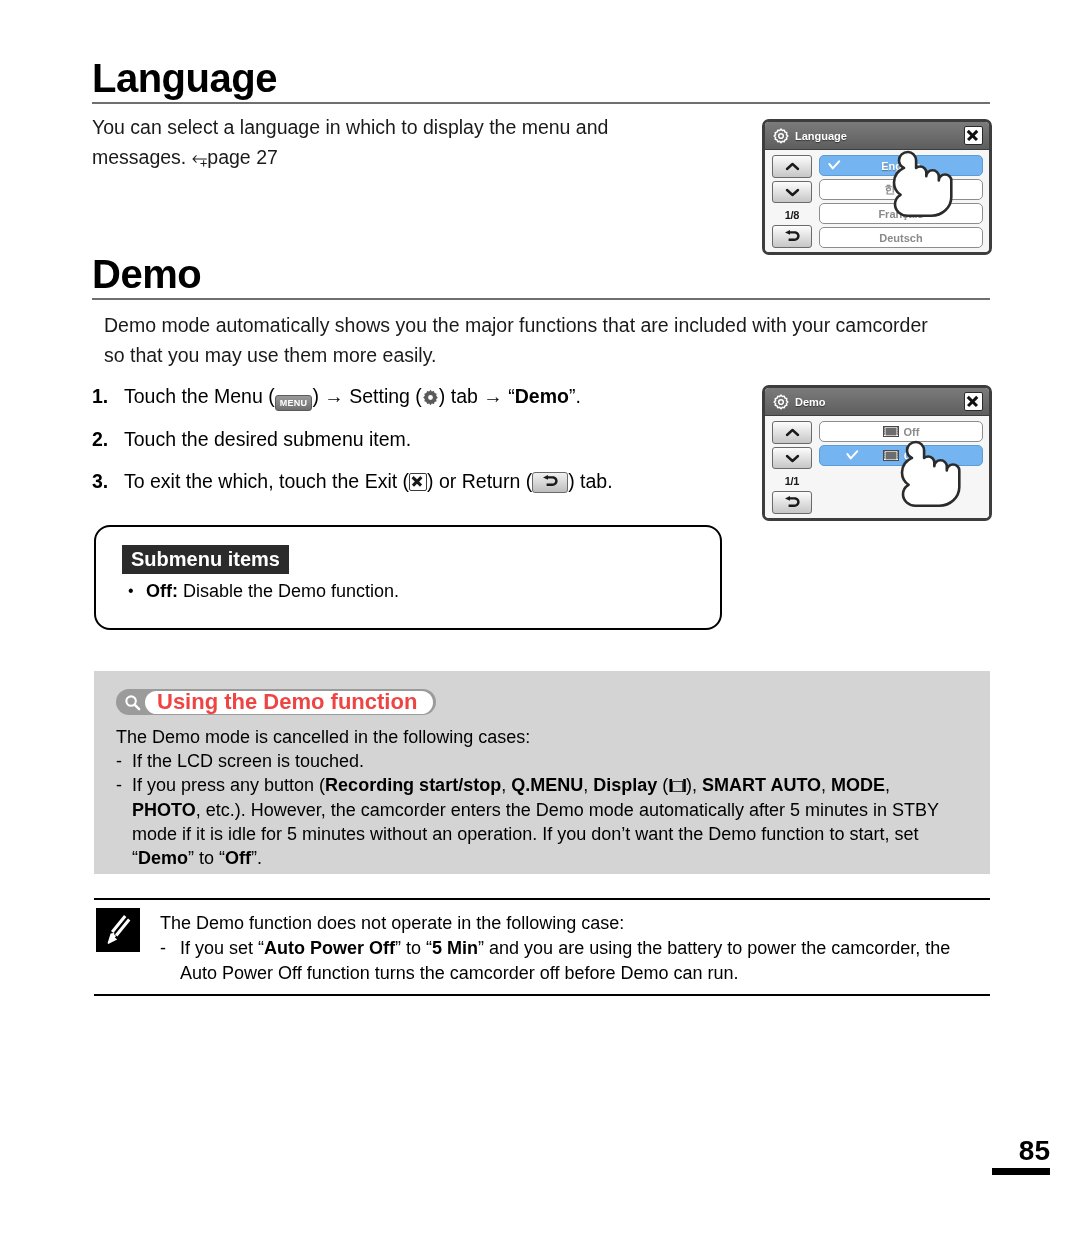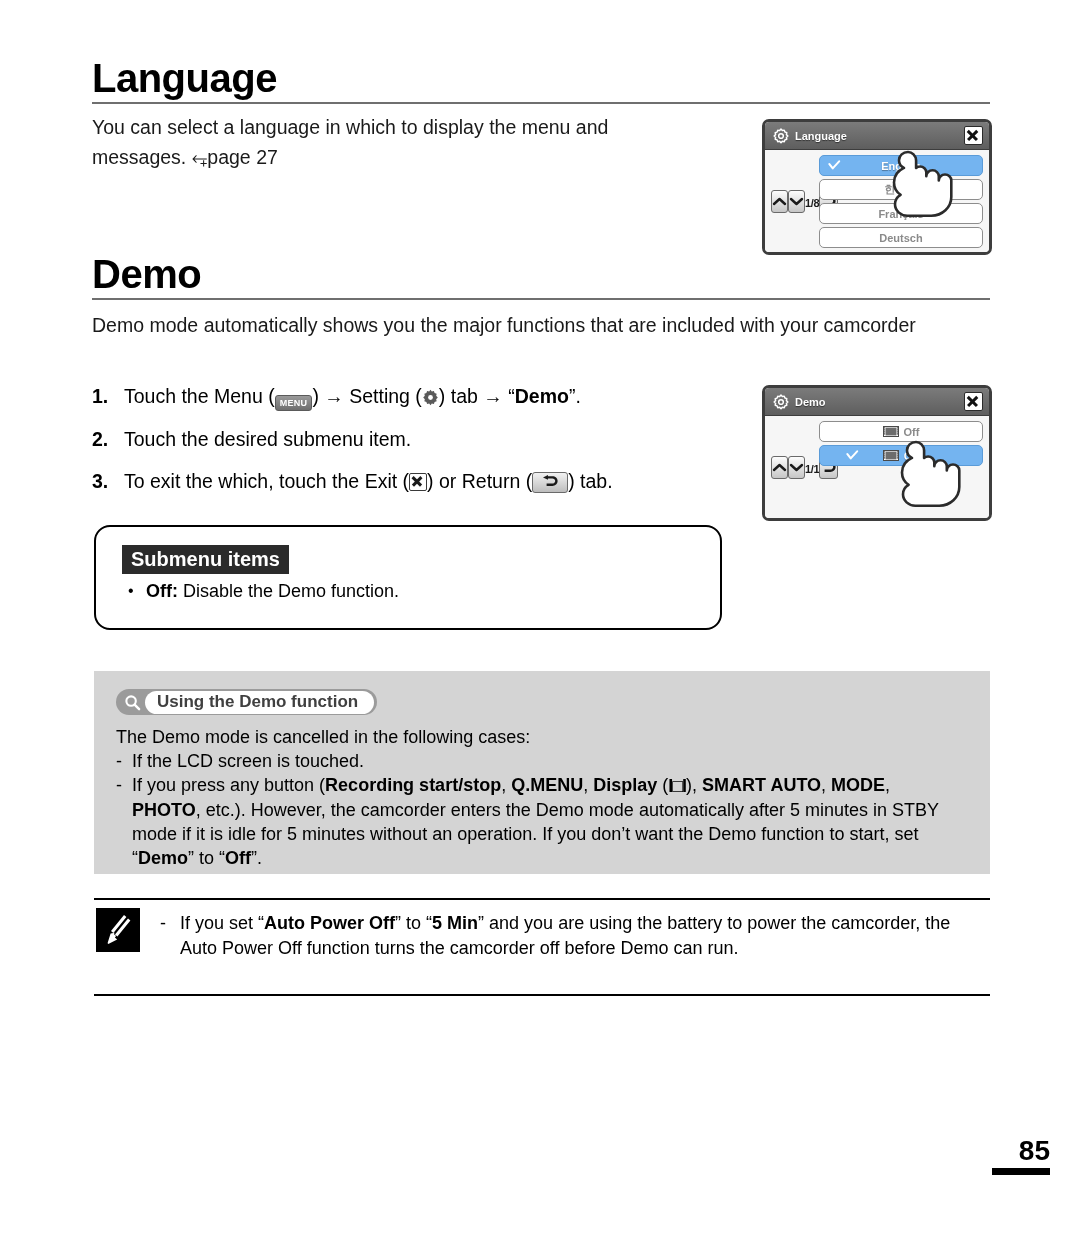--- a/index.html
+++ b/index.html
@@ -185,22 +185,22 @@
     background: #9b9b9b;
     border-radius: 14px;
     padding: 2px 3px 2px 8px;
     height: 26px;
     box-sizing: border-box;
   }
   .tip-badge .mag { width: 17px; height: 17px; margin-right: 4px; }
   .tip-badge .pill {
     background: #ffffff;
     border-radius: 12px;
-    color: #404040;
-    font-size: 17px;
+    color: #ef4444;
+    font-size: 22px;
     font-weight: bold;
     padding: 1px 16px 2px 12px;
     line-height: 20px;
   }
   .tip-body {
     font-size: 18px;
     line-height: 24px;
     margin-top: 10px;
   }
   .tip-line { margin-bottom: 0; }
@@ -317,21 +317,21 @@
     display: flex;
     height: 105px;
     padding: 5px 6px 4px 6px;
     box-sizing: border-box;
     background: #f6f6f6;
   }
   .lcd-nav {
     width: 42px;
     flex: 0 0 42px;
     display: flex;
-    flex-direction: row;
+    flex-direction: column;
     align-items: center;
   }
   .nav-btn {
     width: 38px;
     height: 21px;
     border: 1px solid #6a6a6a;
     border-radius: 3px;
     background: linear-gradient(#fdfdfd, #c6c6c6);
     display: flex;
     align-items: center;
@@ -469,22 +469,23 @@
         </svg>
       </div>
     </div>
   </div>
 
   <div class="section-head" style="top:252px;">
     <h1>Demo</h1>
     <div class="section-rule"></div>
   </div>
 
-  <div class="para" style="left:92px; top:310px; width:905px;">
+  <div class="para" style="left:104px; top:310px; width:905px;">
     <div>Demo mode automatically shows you the major functions that are included with your camcorder</div>
+    <div>so that you may use them more easily.</div>
   </div>
 
   <div class="steps">
     <div class="step">
       <span class="step-num">1.</span>
       <span class="step-text"><span>Touch the Menu (</span><span class="ico-menu">MENU</span><span>) </span><span>→</span><span> Setting (</span><span class="ico-gear"><svg viewBox="0 0 24 24" width="17" height="17">
               <path fill="#5a5a5a" d="M12 1.2l1.9 2.3 2.9-.7 1 2.9 2.9 1-.7 2.9L22.3 12l-2.3 2.4.7 2.9-2.9 1-1 2.9-2.9-.7L12 22.8l-1.9-2.3-2.9.7-1-2.9-2.9-1 .7-2.9L1.7 12 4 9.6l-.7-2.9 2.9-1 1-2.9 2.9.7z"></path>
               <circle cx="12" cy="12" r="3.4" fill="#ffffff"></circle>
             </svg></span><span>) tab </span><span>→</span><span> “</span><b>Demo</b><span>”.</span></span>
     </div>
@@ -614,20 +615,21 @@
   </div>
 
   <div class="note-rule-top"></div>
   <div class="note-icon">
     <svg width="40" height="40" viewBox="0 0 40 40">
       <rect x="0" y="0" width="40" height="40" fill="#000000"></rect>
       <path fill="#ffffff" d="M26 5L13 21l2.4 2 13-16zM30 8.5L17 24.5l2.4 2 13-16zM12.6 23.6l-2.9 9.2c-.2.7.5 1.3 1.1 1l8.4-4.4-2.3-1.9 1.2-1.5-2.3-1.9 1.1-1.4z"></path>
     </svg>
   </div>
   <div class="note-body">
+    <div>The Demo function does not operate in the following case:</div>
     <div class="tip-dash">
       <span class="d">-</span>
       <span class="t"><span>If you set “</span><b>Auto Power Off</b><span>” to “</span><b>5 Min</b><span>” and you are using the battery to power the camcorder, the</span><br><span>Auto Power Off function turns the camcorder off before Demo can run.</span></span>
     </div>
   </div>
   <div class="note-rule-bottom"></div>
 
   <div class="page-num">85</div>
   <div class="page-num-bar"></div>
 

